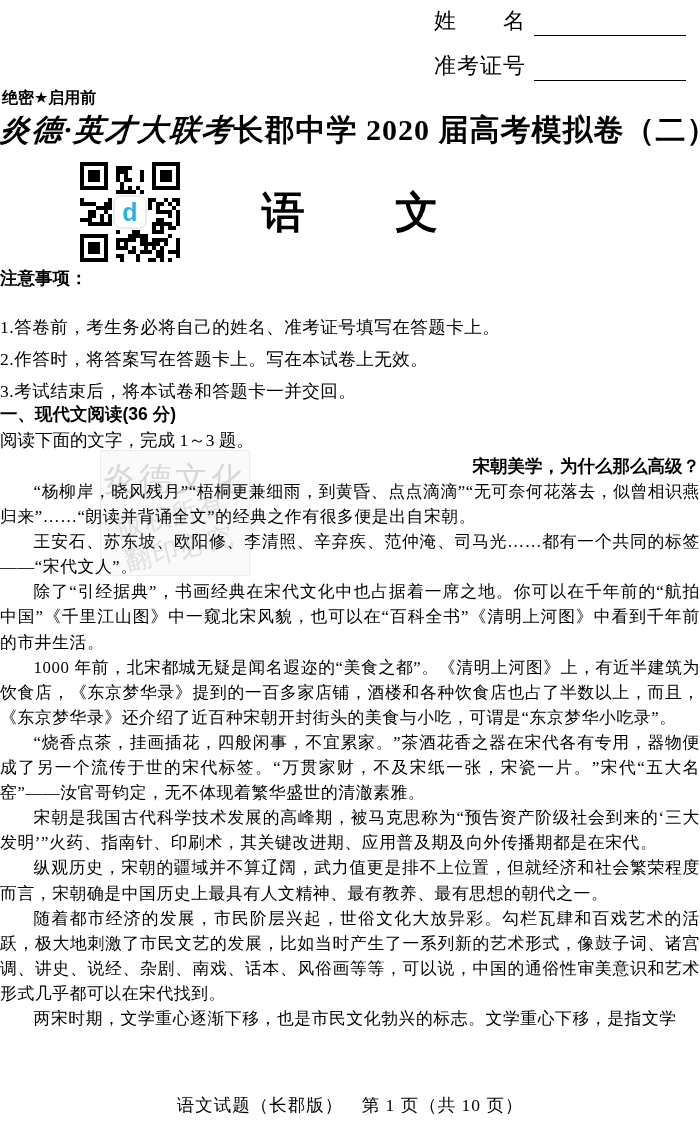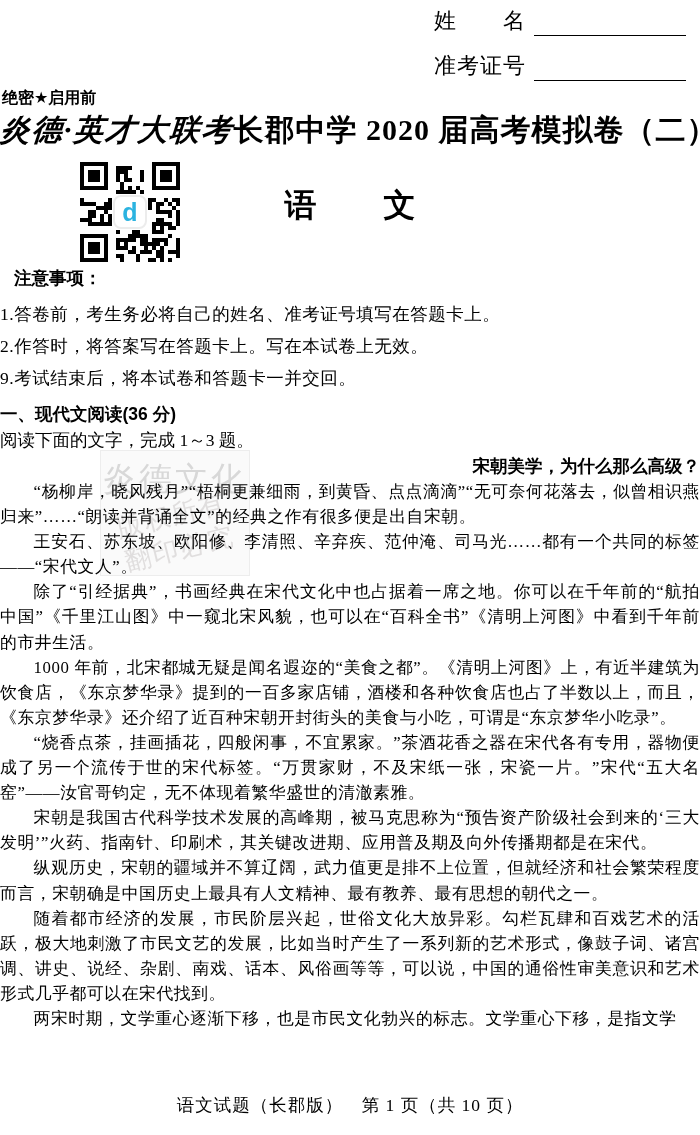--- a/index.html
+++ b/index.html
@@ -32,28 +32,28 @@
     background: #fff; border: 2px solid #ececec; border-radius: 8px;
     display: flex; align-items: center; justify-content: center;
   }
   .qr-logo span {
     font-family: "Liberation Sans", "DejaVu Sans", sans-serif;
     font-weight: bold; font-size: 25px; color: #2bb3e0; line-height: 1;
   }
   
   .subject {
     position: absolute; left: 0; top: 184px; width: 100%;
-    text-align: center; font-size: 32px; font-weight: bold;
+    text-align: center; font-size: 43px; font-weight: bold;
     letter-spacing: 2.1em; text-indent: 2.1em;
     font-family: "Liberation Sans", "DejaVu Sans", sans-serif;
     white-space: nowrap;
   }
   
   .notices { position: absolute; left: 0; top: 266px; width: 100%; }
-  .notices-heading { font-family: "Liberation Sans", "DejaVu Sans", sans-serif; font-weight: bold; font-size: 17.5px; margin-bottom: 8px; padding-left: 14px; }
+  .notices-heading { font-family: "Liberation Sans", "DejaVu Sans", sans-serif; font-weight: bold; font-size: 17.5px; margin-bottom: 21px; }
   .notice-item { font-size: 17.5px; line-height: 32px; letter-spacing: 0.5px; }
   
   .main { position: absolute; left: 0; top: 401px; width: 100%; }
   .part-heading { font-family: "Liberation Sans", "DejaVu Sans", sans-serif; font-weight: bold; font-size: 17.5px; line-height: 26px; }
   .sub-heading, .instruction { font-size: 17.5px; line-height: 26px; }
   .article-title { text-align: right; font-family: "Liberation Sans", "DejaVu Sans", sans-serif; font-weight: bold; font-size: 17.5px; line-height: 26px; }
   .article p {
     font-size: 16.8px; line-height: 25.1px; letter-spacing: 0.6px;
     text-align: justify; text-indent: 2em; word-break: break-all;
   }
@@ -271,21 +271,21 @@
       <span>d</span>
     </div>
   </div>
 
   <div class="subject">语文</div>
 
   <div class="notices">
     <div class="notices-heading">注意事项：</div>
     <div class="notice-item">1.答卷前，考生务必将自己的姓名、准考证号填写在答题卡上。</div>
     <div class="notice-item">2.作答时，将答案写在答题卡上。写在本试卷上无效。</div>
-    <div class="notice-item">9.考试结束后，将本试卷和答题卡一并交回。</div>
+    <div class="notice-item">3.考试结束后，将本试卷和答题卡一并交回。</div>
   </div>
 
   <div class="main">
     <div class="part-heading">一、现代文阅读(36 分)</div>
     <div class="instruction">阅读下面的文字，完成 1～3 题。</div>
     <div class="article-title">宋朝美学，为什么那么高级？</div>
     <div class="article">
       <p>“杨柳岸，晓风残月”“梧桐更兼细雨，到黄昏、点点滴滴”“无可奈何花落去，似曾相识燕归来”……“朗读并背诵全文”的经典之作有很多便是出自宋朝。</p>
       <p>王安石、苏东坡、欧阳修、李清照、辛弃疾、范仲淹、司马光……都有一个共同的标签——“宋代文人”。</p>
       <p>除了“引经据典”，书画经典在宋代文化中也占据着一席之地。你可以在千年前的“航拍中国”《千里江山图》中一窥北宋风貌，也可以在“百科全书”《清明上河图》中看到千年前的市井生活。</p>

